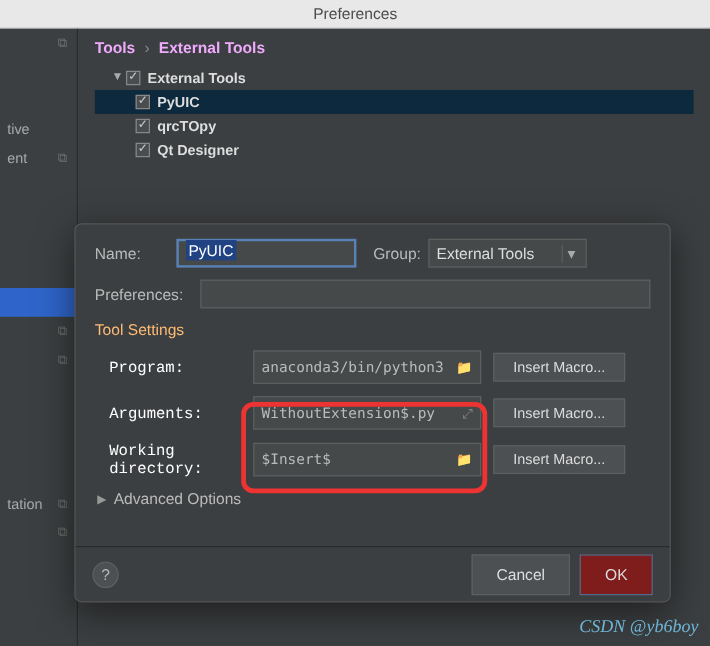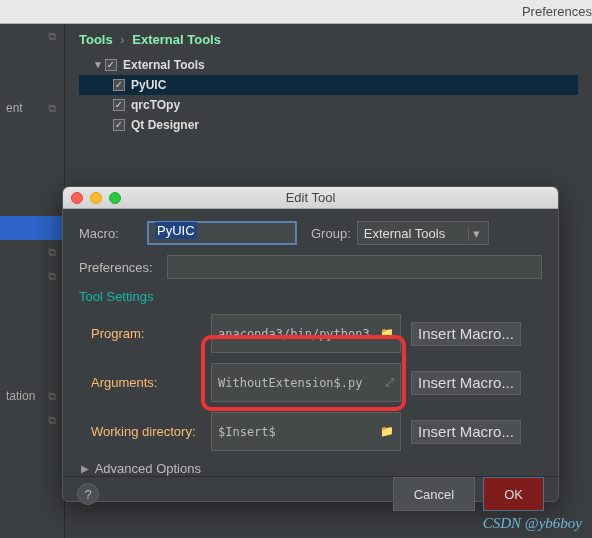--- a/index.html
+++ b/index.html
@@ -9,21 +9,21 @@
       font-family: -apple-system, "Helvetica Neue", Arial, sans-serif;
       font-size: 13px;
       color: #bbbbbb;
       overflow: hidden;
       position: relative;
     }
     .title-bar {
       height: 24px;
       background: #e8e8e8;
       color: #4c4c4c;
-      text-align: right;
+      text-align: center;
       line-height: 24px;
       font-size: 13px;
       border-bottom: 1px solid #b5b5b5;
     }
     .main-area {
       position: absolute; top: 24px; left: 0; right: 0; bottom: 0;
       display: flex;
     }
     .sidebar {
       width: 65px;
@@ -34,21 +34,21 @@
     .side-item { height: 24px; line-height: 24px; padding-left: 6px; color: #a9a9a9; font-size: 12px; overflow: hidden; white-space: nowrap; }
     .side-sel { background: #2f65ca; color: #fff; }
     .side-icon { position: absolute; right: 8px; color: #6e6e6e; font-size: 11px; }
     .content {
       flex: 1;
       background: #3c3f41;
       padding: 8px 14px;
       position: relative;
     }
     .breadcrumb { color: #bbb; font-size: 13px; margin-bottom: 8px; }
-    .breadcrumb b { color: #86efac; font-weight: bold; }
+    .breadcrumb b { color: #f0abfc; font-weight: bold; }
     .bc-sep { color: #888; margin: 0 4px; }
     .tree { margin-top: 4px; }
     .tree-row { height: 20px; line-height: 20px; display: flex; align-items: center; font-size: 12px; }
     .tree-ind1 { padding-left: 14px; }
     .tree-ind2 { padding-left: 34px; }
     .tree-row.sel { background: #0d293e; }
     .tree-arrow { display: inline-block; width: 10px; color: #a9a9a9; margin-right: 2px; font-size: 10px; }
     .chk { width: 12px; height: 12px; border: 1px solid #888; background: #4a4d4f; margin-right: 6px; display: inline-flex; align-items: center; justify-content: center; font-size: 10px; color: #ccc; }
     .tree-label { color: #ddd; font-weight: bold; }
     
@@ -90,26 +90,26 @@
       height: 24px;
       padding: 0 6px;
       font-size: 13px;
       font-family: inherit;
     }
     .name-field { width: 150px; border: 2px solid #5881b6; background: #45494a; }
     .name-field .sel-text { background: #214283; color: #fff; padding: 1px 2px; }
     .desc-field { flex: 1; }
     .grp-combo { width: 132px; display: flex; align-items: center; justify-content: space-between; padding-right: 4px; }
     .grp-combo .caret { width: 16px; text-align: center; color: #aaa; border-left: 1px solid #5e6060; }
-    .section-title { color: #14b8a6; font-size: 13px; margin: 6px 0 10px 0; }
+    .section-title { color: #fdba74; font-size: 13px; margin: 6px 0 10px 0; }
     .ts-row { display: flex; align-items: center; margin-bottom: 10px; }
-    .ts-lbl { width: 132px; padding-left: 12px; color: #fdba74; }
-    .ts-field { width: 190px; background: #45494a; border: 1px solid #5e6060; height: 39px; display: flex; align-items: center; padding: 0 6px; color: #bbb; font-family: monospace; font-size: 12px; position: relative; }
+    .ts-lbl { width: 132px; padding-left: 12px; color: #ffffff; font-family: Liberation Mono, monospace; }
+    .ts-field { width: 190px; background: #45494a; border: 1px solid #5e6060; height: 28px; display: flex; align-items: center; padding: 0 6px; color: #bbb; font-family: monospace; font-size: 12px; position: relative; }
     .ts-icon { position: absolute; right: 6px; color: #888; font-size: 11px; }
-    .macro-btn { width: 110px; height: 24px; margin-left: 10px; background: #4c5052; border: 1px solid #5e6060; color: #ddd; font-size: 15px; display: flex; align-items: center; justify-content: center; cursor: pointer; }
+    .macro-btn { width: 110px; height: 24px; margin-left: 10px; background: #4c5052; border: 1px solid #5e6060; color: #ddd; font-size: 12px; display: flex; align-items: center; justify-content: center; cursor: pointer; }
     .red-box { position: absolute; border: 4px solid #e33; border-radius: 10px; pointer-events: none; }
     .adv { display: flex; align-items: center; margin-top: 10px; padding-left: 2px; color: #bbb; font-size: 13px; }
     .adv-arrow { margin-right: 6px; color: #999; font-size: 10px; }
     .modal-footer { height: 46px; border-top: 1px solid #2b2b2b; display: flex; align-items: center; padding: 0 14px; }
     .help-btn { width: 22px; height: 22px; border-radius: 50%; background: #4c5052; border: 1px solid #5e6060; color: #bbb; display: flex; align-items: center; justify-content: center; font-size: 13px; cursor: pointer; }
     .footer-spacer { flex: 1; }
     .btn { height: 26px; padding: 16px 20px; border: 1px solid #5e6060; background: #4c5052; color: #ddd; font-size: 13px; margin-left: 8px; display: flex; align-items: center; justify-content: center; cursor: pointer; }
     .btn-primary { background: #7f1d1d; border-color: #4a708f; }
     .watermark { position: absolute; right: 10px; bottom: 6px; color: #7dd3fc; font-size: 15px; font-style: italic; font-family: Georgia, serif; opacity: 0.8; }
   </style>
@@ -118,20 +118,21 @@
 
 <div class="title-bar">Preferences</div>
 
 <div class="main-area">
   <div class="sidebar">
     <div class="side-item">
         <span class="side-icon">⧉</span>
       </div>
     <div class="side-item"></div>
     <div class="side-item"></div>
+    <div class="side-item">tive</div>
     <div class="side-item"><span>ent</span><span class="side-icon">⧉</span></div>
     <div class="side-item"></div>
     <div class="side-item"></div>
     <div class="side-item"></div>
     <div class="side-item"></div>
     <div class="side-item side-sel"></div>
     <div class="side-item">
         <span class="side-icon">⧉</span>
       </div>
     <div class="side-item">
@@ -169,32 +170,24 @@
       </div>
       <div class="tree-row tree-ind2">
         <span class="chk">✓</span>
         <span class="tree-label">Qt Designer</span>
       </div>
     </div>
   </div>
 </div>
 
 <div class="modal">
-  <div class="modal-title-bar">
-    <div class="traffic">
-      <div class="tl tl-r"></div>
-      <div class="tl tl-y"></div>
-      <div class="tl tl-g"></div>
-    </div>
-    <span>Edit Tool</span>
-  </div>
 
   <div class="modal-body">
     <div class="form-row">
-      <span class="lbl lbl-name">Macro:</span>
+      <span class="lbl lbl-name">Name:</span>
       <div class="txt-input name-field"><span class="sel-text">PyUIC</span></div>
       <span class="lbl lbl-grp">Group:</span>
       <div class="txt-input grp-combo">
         <span>External Tools</span>
         <span class="caret">▾</span>
       </div>
     </div>
     <div class="form-row">
       <span class="lbl lbl-desc">Preferences:</span>
       <div class="txt-input desc-field"></div>

